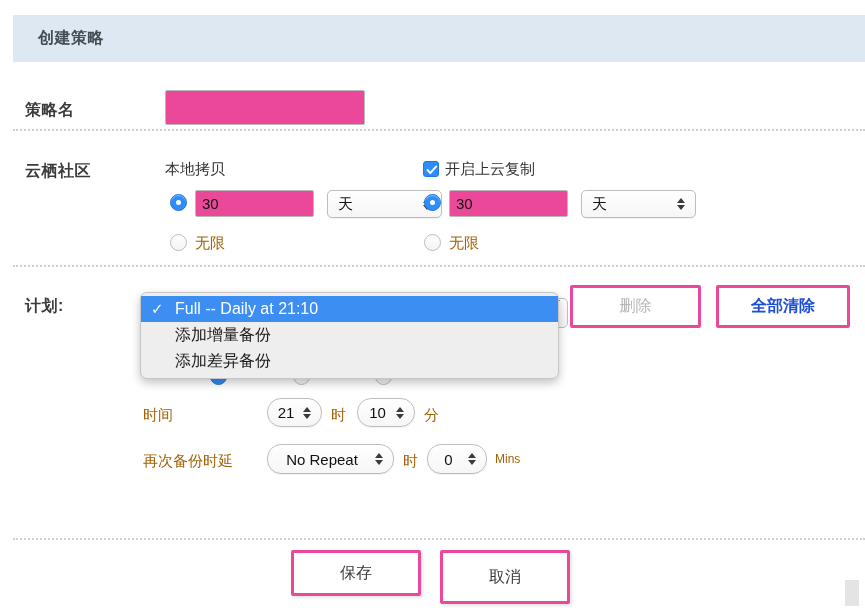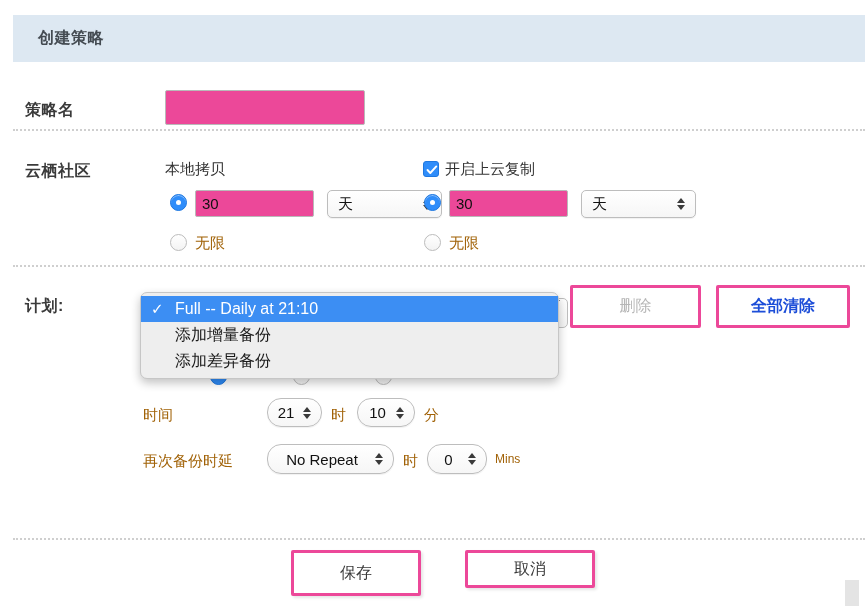--- a/index.html
+++ b/index.html
@@ -375,21 +375,21 @@
         <span class="arrow-dn"></span>
     </span>
   </div>
   <div class="plain-label" style="left:482px; top:437px; font-size:12px;">Mins</div>
 
   <div class="hr-dotted" style="top:523px;"></div>
 
   <div class="btn shadowed" style="left:278px; top:535px; width:130px; height:46px;">
     <span>保存</span>
   </div>
-  <div class="btn shadowed" style="left:452px; top:535px; width:130px; height:38px;">
+  <div class="btn shadowed" style="left:427px; top:535px; width:130px; height:54px;">
     <span>取消</span>
   </div>
 
 </div>
 
 <div class="watermark">
   <span class="wm-mark"></span>
 </div>
 
 </body></html>

